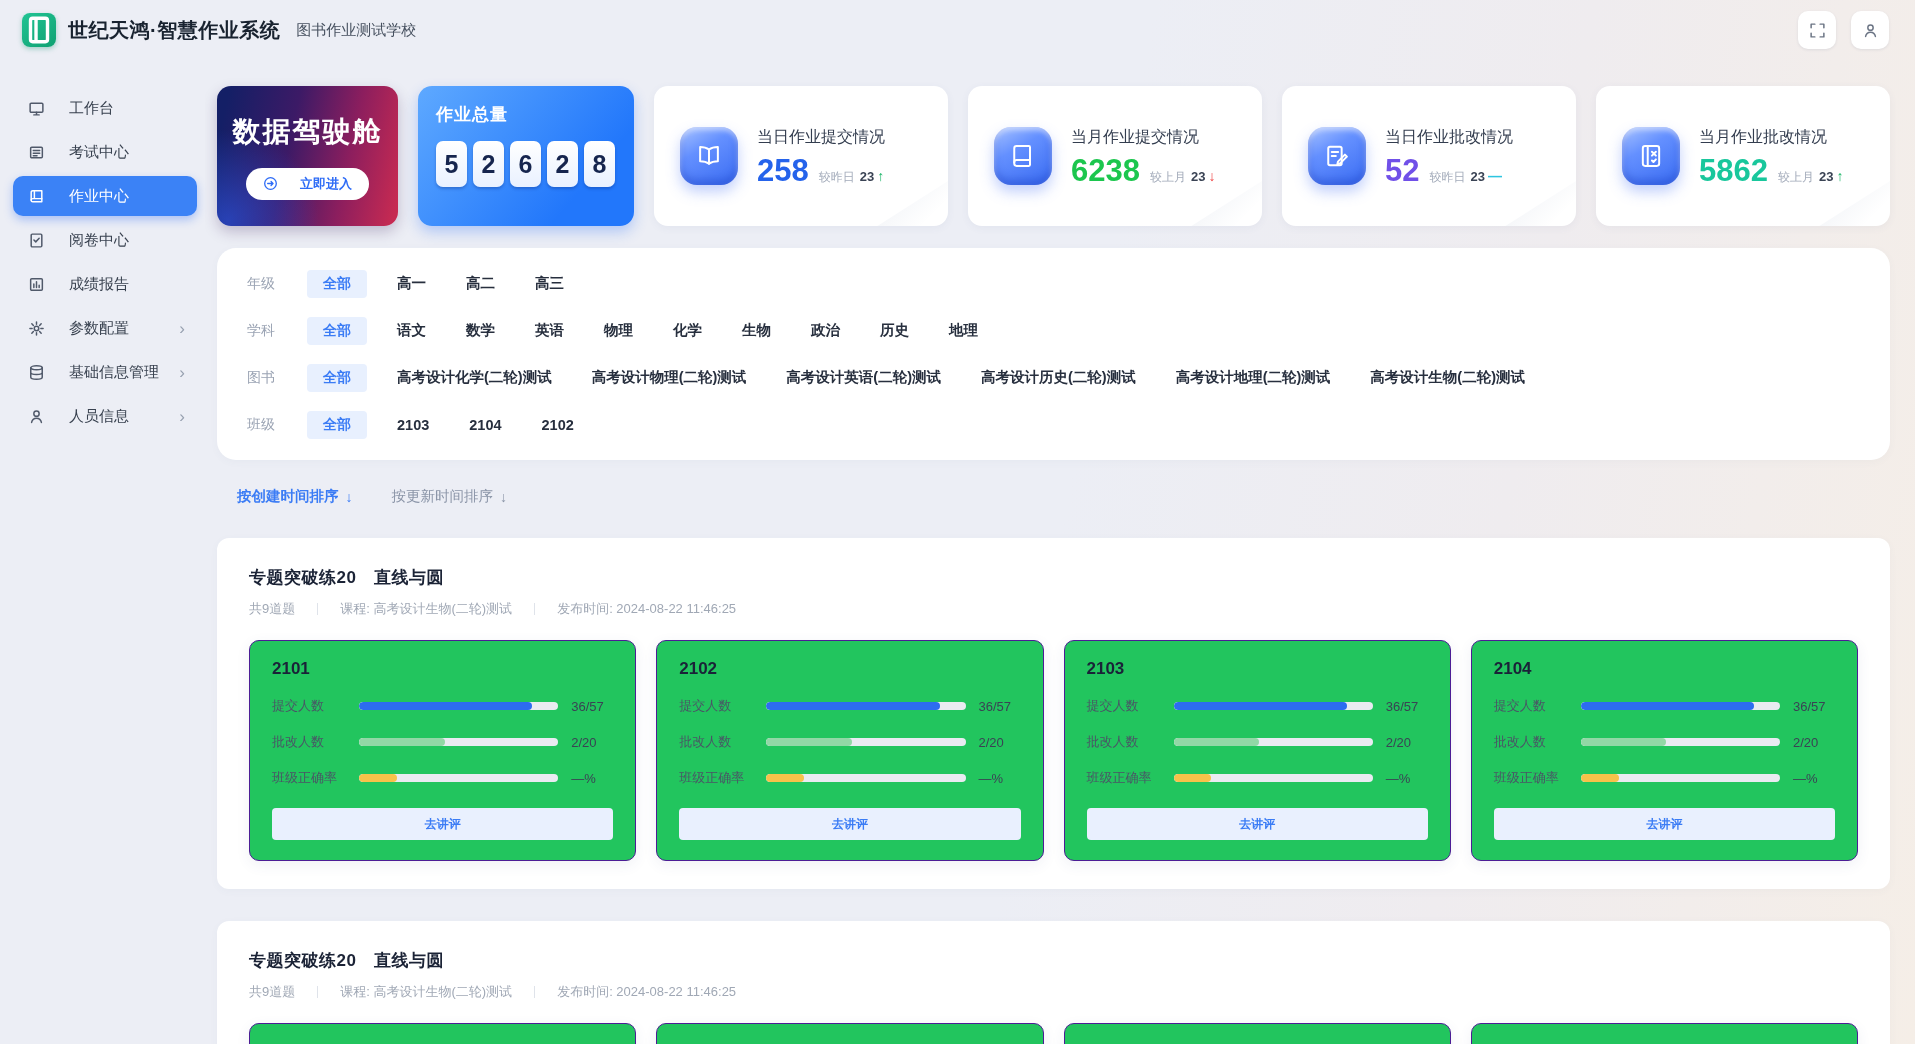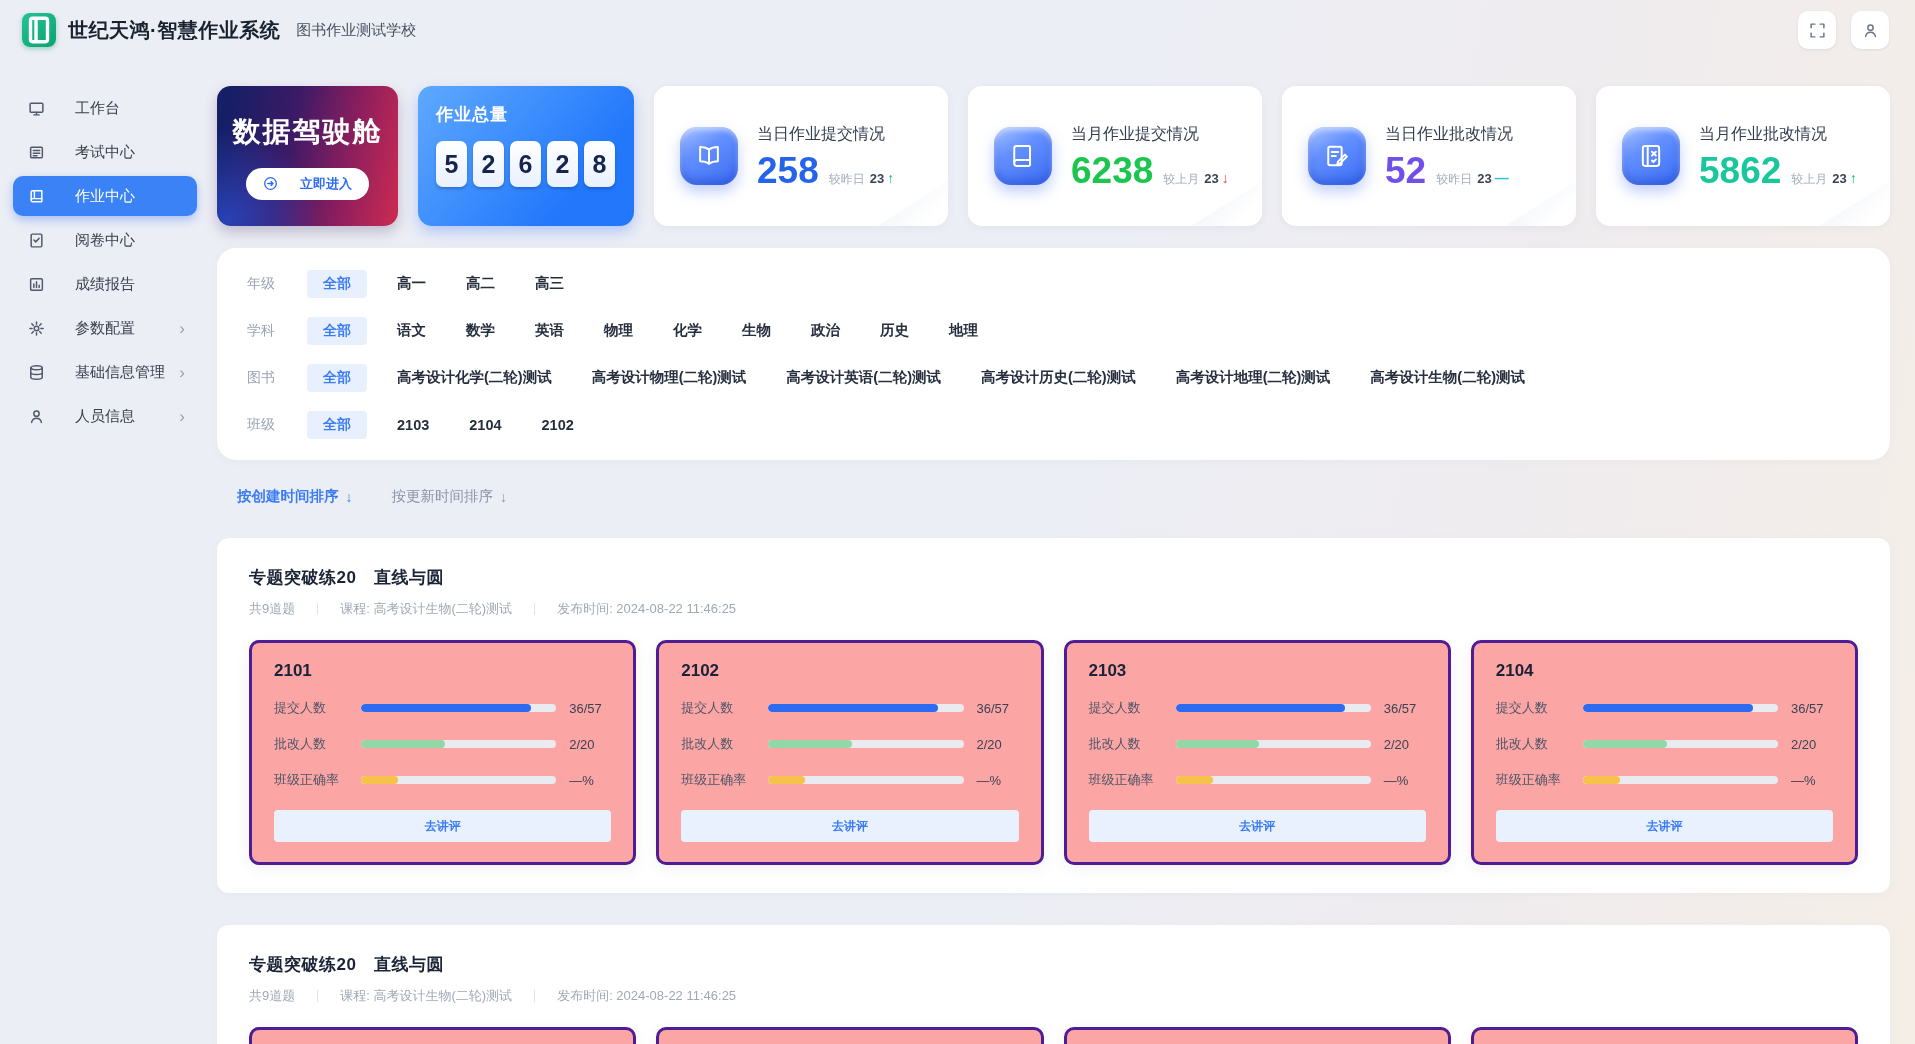--- a/index.html
+++ b/index.html
@@ -11,21 +11,21 @@
 .brand{display:flex;align-items:center}
 .logo{width:34px;height:34px;border-radius:8px;background:linear-gradient(140deg,#21c494,#0fa171);display:flex;align-items:center;justify-content:center;box-shadow:0 2px 5px rgba(20,150,110,.35)}
 .brand-title{font-size:20px;font-weight:bold;color:#18222f;letter-spacing:.5px;margin-left:12px}
 .brand-school{font-size:15px;color:#46505f;margin-left:16px}
 .header-actions{display:flex;gap:15px}
 .hbtn{width:38px;height:38px;border-radius:10px;background:#fff;border:none;display:flex;align-items:center;justify-content:center;color:#6b7484;box-shadow:0 1px 3px rgba(40,60,100,.1);cursor:pointer}
 .layout{display:flex;height:984px}
 .sidebar{width:205px;flex:none;padding-top:24px}
 .side-item{display:flex;align-items:center;height:40px;margin:4px 8px 4px 13px;padding:0 12px 0 15px;border-radius:10px;color:#38414f;font-size:15px;cursor:pointer}
 .side-item .s-icon{width:17px;height:17px;color:#50596a;flex:none}
-.side-item .s-label{margin-left:30px;white-space:nowrap}
+.side-item .s-label{margin-left:24px;white-space:nowrap}
 .side-item .chev{margin-left:auto;color:#98a1b0;font-size:17px;line-height:1}
 .side-item.active{background:#3b82f6;color:#fff;box-shadow:0 4px 10px rgba(46,108,246,.35)}
 .side-item.active .s-icon{color:#fff}
 .s-icon svg,.hicon svg,.enter-ic svg,.sbtn-ic svg{width:100%;height:100%}
 .hicon{width:17px;height:17px}
 .main{flex:1;padding:26px 25px 0 12px;overflow:hidden}
 .stats{display:flex;gap:20px;height:140px}
 .card{border-radius:14px}
 .driver{width:181px;flex:none;color:#fff;display:flex;flex-direction:column;align-items:center;justify-content:center;
 background:radial-gradient(circle at 6% 96%,rgba(45,95,245,.55),transparent 42%),linear-gradient(102deg,#141f66 6%,#3c1a66 40%,#8c1e5e 70%,#c62a52 97%);
@@ -38,21 +38,21 @@
 .digits{display:flex;gap:6px;margin-top:15px}
 .digit{width:31px;height:46px;background:linear-gradient(180deg,#ffffff,#e9f1ff);border-radius:7px;display:flex;align-items:center;justify-content:center;font-size:25px;font-weight:bold;color:#16254e;box-shadow:0 2px 3px rgba(10,40,120,.3)}
 .stat{flex:1;background:#fff;display:flex;align-items:center;padding:0 0 0 26px;gap:19px;position:relative;overflow:hidden;box-shadow:0 2px 8px rgba(70,90,140,.06)}
 .stat::after{content:'';position:absolute;right:-8px;bottom:-20px;width:110px;height:70px;background:linear-gradient(135deg,rgba(140,158,190,.22),rgba(140,158,190,0) 70%);clip-path:polygon(0 100%,100% 0,100% 100%)}
 .tile{width:58px;height:58px;border-radius:17px;flex:none;display:flex;align-items:center;justify-content:center;color:#fff;
 background:linear-gradient(150deg,#a9c4ff 0%,#6490ff 38%,#3a6cf2 100%);
 box-shadow:0 7px 14px rgba(80,120,245,.35),inset 0 -5px 9px rgba(25,60,190,.4),inset 0 3px 5px rgba(255,255,255,.55)}
 .tile svg{width:28px;height:28px}
 .stat-title{font-size:16px;color:#333d4f}
 .stat-value-row{display:flex;align-items:baseline;margin-top:7px}
-.stat-value{font-size:37px;font-weight:bold;line-height:1}
+.stat-value{font-size:31px;font-weight:bold;line-height:1}
 .cmp-label{font-size:12px;color:#a3abba;margin-left:10px}
 .cmp-value{font-size:13px;font-weight:bold;color:#3a4354;margin-left:5px}
 .trend{font-size:14px;font-weight:bold;margin-left:3px}
 .trend.up{color:#16b364}.trend.down{color:#ef4444}.trend.flat{color:#2ec5e0}
 .filter-panel{background:#fff;border-radius:19px;margin-top:22px;padding:12px 30px;box-shadow:0 2px 8px rgba(70,90,140,.04)}
 .f-row{display:flex;align-items:center;min-height:47px}
 .f-label{width:60px;color:#9aa3b3;font-size:14px;flex:none}
 .f-selected{background:#e8f0fe;color:#3b7cf5;font-weight:bold;font-size:14px;padding:5px 16px;border-radius:4px;margin-right:30px;cursor:pointer}
 .f-opt{font-size:14.5px;color:#272f3e;font-weight:600;margin-right:40px;cursor:pointer;white-space:nowrap}
 .toolbar{display:flex;align-items:center;justify-content:space-between;margin-top:27px;padding-left:20px}
@@ -63,21 +63,21 @@
 .sbtn-ic{width:15px;height:15px}
 .sorts{display:flex;gap:39px;font-size:14.5px}
 .sort{color:#8b95a8;cursor:pointer;display:flex;gap:7px;align-items:center;text-decoration:none}
 .sort.active{color:#3b7cf5;font-weight:bold}
 .sort-arrow{font-size:14px}
 .section{background:#fff;border-radius:12px;margin-top:32px;padding:28px 32px 28px;box-shadow:0 2px 8px rgba(70,90,140,.04)}
 .sec-title{font-size:17px;font-weight:bold;color:#1b2336;letter-spacing:.5px}
 .sec-meta{display:flex;align-items:center;gap:22px;margin-top:11px;font-size:13px;color:#a0a8b5}
 .sec-meta .sep{width:1px;height:12px;background:#dfe3ea}
 .classes{display:flex;gap:20px;margin-top:22px}
-.cls-card{flex:1;background:#fca5a5;border:3px solid #4c1d95;border-radius:10px;box-shadow:0 4px 14px rgba(60,80,130,.08);padding:18px 22px 20px}
+.cls-card{flex:1;background:#22c55e;border:1px solid #4c1d95;border-radius:10px;box-shadow:0 4px 14px rgba(60,80,130,.08);padding:18px 22px 20px}
 .cls-name{font-size:17px;font-weight:bold;color:#1a2238}
 .metric{display:flex;align-items:center;margin-top:18px;gap:13px}
 .m-label{width:74px;font-size:13px;color:#4a5566;flex:none;white-space:nowrap}
 .m-bar{flex:1;height:8px;border-radius:4px;background:#e9ebf1;overflow:hidden}
 .m-fill{height:100%;border-radius:4px}
 .m-value{width:42px;font-size:13px;color:#3a4354;flex:none}
 .cls-btn{width:100%;height:32px;margin-top:21px;background:#e9f0fe;color:#3b7cf5;font-size:12px;font-weight:bold;border:none;border-radius:4px;cursor:pointer;font-family:inherit}
 </style>
 </head>
 <body>

